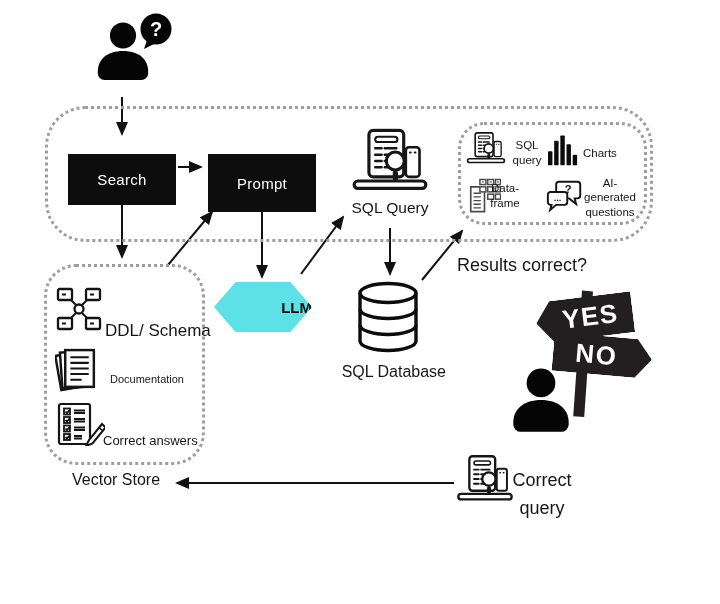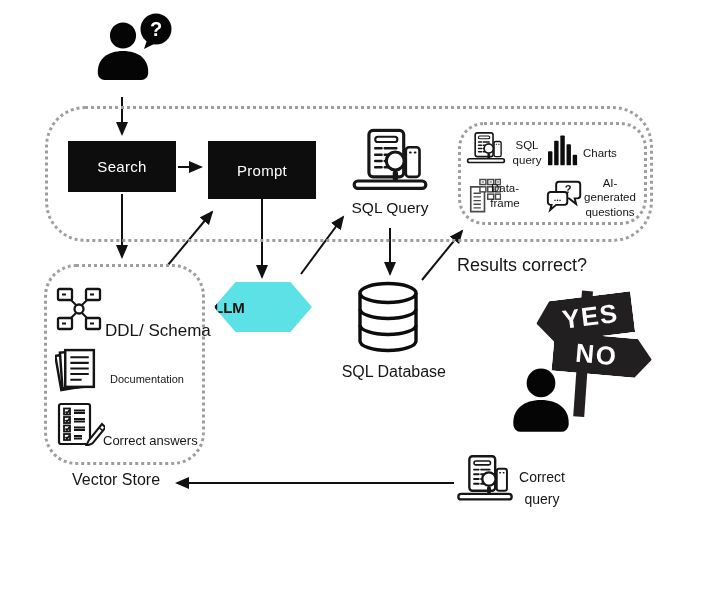--- a/index.html
+++ b/index.html
@@ -4,27 +4,27 @@
 <style>
   html,body{margin:0;padding:0;background:#fff;}
   .canvas{position:relative;width:720px;height:604px;background:#ffffff;overflow:hidden;
           font-family:"Liberation Sans",sans-serif;color:#161616;}
   .abs{position:absolute;}
   .dashed-box{position:absolute;border:3px dotted #9e9e9e;background:transparent;}
   .outer-box{left:45px;top:106px;width:602px;height:130px;border-radius:40px;}
   .results-box{left:458px;top:122px;width:183px;height:97px;border-radius:26px;}
   .vector-box{left:44px;top:264px;width:155px;height:195px;border-radius:32px;}
   .block{position:absolute;background:#0d0d0d;color:#fff;display:flex;align-items:center;
-         justify-content:center;font-size:15px;letter-spacing:.3px;}
+         justify-content:center;font-size:15px;letter-spacing:.3px;margin-top:13px;}
   .lbl{position:absolute;color:#161616;}
   .center{text-align:center;}
   .nowrap{white-space:nowrap;text-align:right;}
   .hex{position:absolute;left:214px;top:282px;width:98px;height:50px;background:#5ce1e6;
        clip-path:polygon(22% 0,78% 0,100% 50%,78% 100%,22% 100%,0 50%);
-       display:flex;align-items:center;justify-content:flex-start;font-weight:700;font-size:15px;color:#101010;}
+       display:flex;align-items:center;justify-content:flex-end;font-weight:700;font-size:15px;color:#101010;}
   .sign{position:absolute;background:#221f20;color:#fff;display:flex;align-items:center;
         font-weight:800;font-size:26px;letter-spacing:1.5px;}
   .sign-yes{left:536px;top:297px;width:97px;height:41px;transform:rotate(-7deg);
         clip-path:polygon(0% 50%,16% 0%,100% 0%,100% 100%,16% 100%);padding-left:0;justify-content:center;}
   .sign-yes span{margin-left:12px;}
   .sign-no{left:553px;top:336px;width:99px;height:39px;transform:rotate(5deg);
         clip-path:polygon(0% 0%,84% 0%,100% 50%,84% 100%,0% 100%);justify-content:center;}
   .sign-no span{margin-right:12px;}
   .post{position:absolute;left:582px;top:291px;width:11px;height:126px;background:#221f20;
         transform:rotate(4deg);transform-origin:top center;}
@@ -242,15 +242,15 @@
   </div>
 
   <svg class="abs" style="left:506px;top:368px" width="70" height="66" viewBox="0 0 64 62">
       <use href="#sym-person"></use>
     </svg>
 
 
   <svg class="abs" style="left:456px;top:453px" width="58" height="52" viewBox="0 0 74 62">
       <use href="#sym-laptop"></use>
     </svg>
-  <div class="lbl center" style="left:512px;top:467px;width:60px;font-size:14px;line-height:1.55">Correct query</div>
+  <div class="lbl center" style="left:512px;top:467px;width:60px;font-size:18px;line-height:1.55">Correct query</div>
 
 </div>
 
 </body></html>

